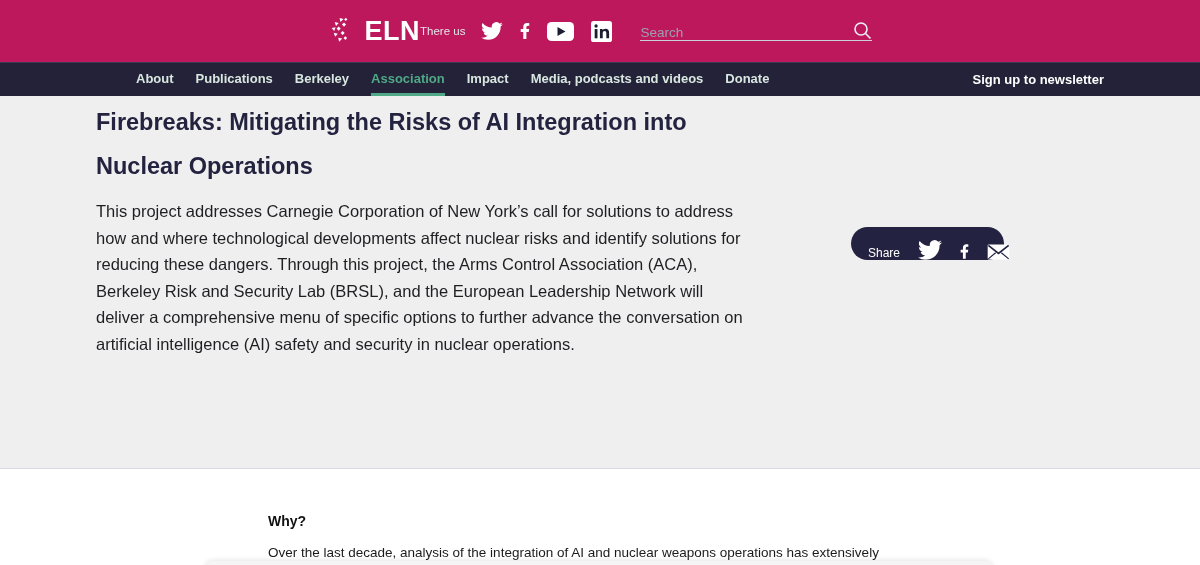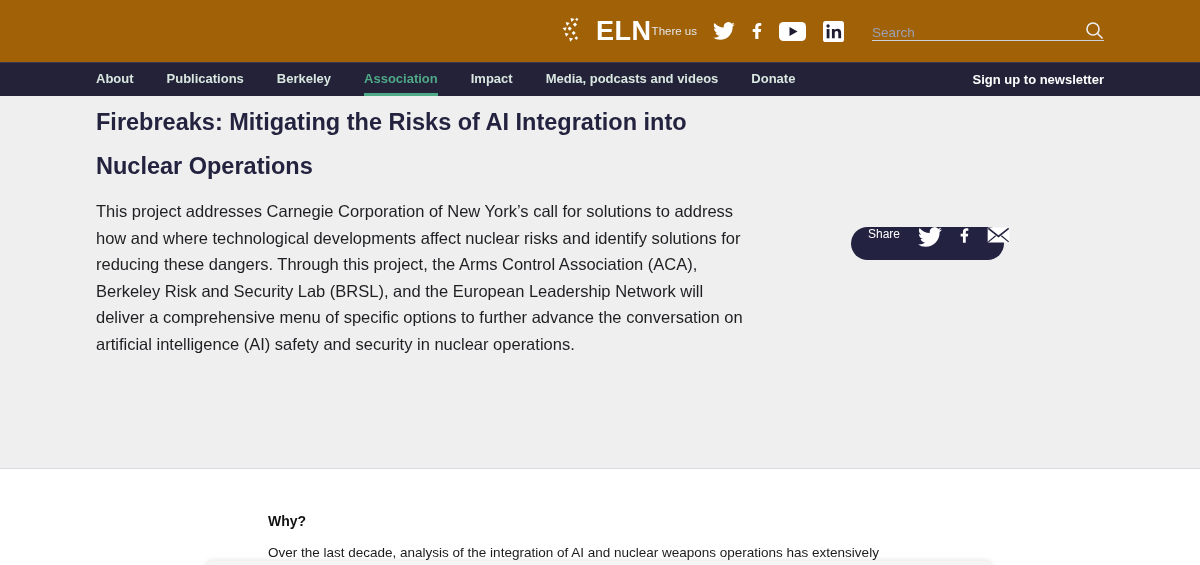--- a/index.html
+++ b/index.html
@@ -1,22 +1,22 @@
 <!DOCTYPE html>
 <html><head>
 <meta charset="utf-8">
 <style>
   * { margin:0; padding:0; box-sizing:border-box; }
   html,body { width:1200px; height:565px; overflow:hidden; background:#ffffff;
               font-family:"Liberation Sans", sans-serif; }
 
   
   .top-header{
-    height:62px; background:#a16207; display:flex; align-items:center;
-    justify-content:flex-end; padding:0 96px; position:relative;
+    height:62px; background:#be185d; display:flex; align-items:center;
+    justify-content:center; padding:0 96px; position:relative;
   }
   .logo{ display:flex; align-items:center; gap:5px; cursor:pointer; }
   .logo-mark{ width:32px; height:32px; display:block; }
   .logo-text{ color:#ffffff; font-size:27px; font-weight:800; letter-spacing:.5px; }
 
   .header-right{ display:flex; align-items:center; }
   .follow-label{ color:#e3e5ec; font-size:11.5px; margin-right:16px; }
   .social-row{ display:flex; align-items:center; gap:17px; }
   .social-row span{ display:flex; align-items:center; cursor:pointer; }
 
@@ -29,42 +29,42 @@
     color:#ffffff; font-size:13.5px; font-family:"Liberation Sans",sans-serif;
   }
   .search-input::placeholder{ color:#9aa0b2; }
   .search-icon{ cursor:pointer; display:flex; }
 
   
   .nav-bar{
     height:34px; background:#232238; border-top:1px solid #3a3950;
     display:flex; align-items:stretch; justify-content:space-between; padding:0 96px;
   }
-  .nav-items{ display:flex; gap:33px; }
+  .nav-items{ display:flex; gap:22px;margin-left:40px; }
   .nav-item{
     color:#d9e7e1; font-size:13px; font-weight:700; line-height:31px;
     cursor:pointer; border-bottom:3px solid transparent; white-space:nowrap;
   }
   .nav-item.active{ color:#4fa886; border-bottom-color:#4fa886; }
   .newsletter-link{ color:#ffffff; font-size:13px; font-weight:700; line-height:34px; cursor:pointer; }
 
   
   .hero{
     height:373px; background:#efefef; border-bottom:1px solid #d9d9df;
     padding:4px 0 0 96px; position:relative;
   }
   .hero-title{
     width:680px; color:#232340; font-size:23.5px; font-weight:700; line-height:44px;
   }
   .hero-desc{
     margin-top:10px; width:656px; color:#1f1f23; font-size:16.5px; line-height:26.6px;
   }
   .share-pill{
     position:absolute; left:851px; top:131px; width:153px; height:33px;
-    background:#232240; border-radius:17px; display:flex; align-items:flex-start;
+    background:#232240; border-radius:17px; display:flex; align-items:flex-end;
     padding:0 17px; gap:18px; cursor:pointer;
   }
   .share-label{ color:#ffffff; font-size:12px; }
   .share-pill span{ display:flex; align-items:center; cursor:pointer; }
 
   
   .content{ padding:44px 5px 0 268px; }
   .why-heading{ color:#111111; font-size:14px; font-weight:700; }
   .why-paragraph{
     margin-top:14px; width:662px; color:#1b1b1b; font-size:13.5px; line-height:20.5px;

